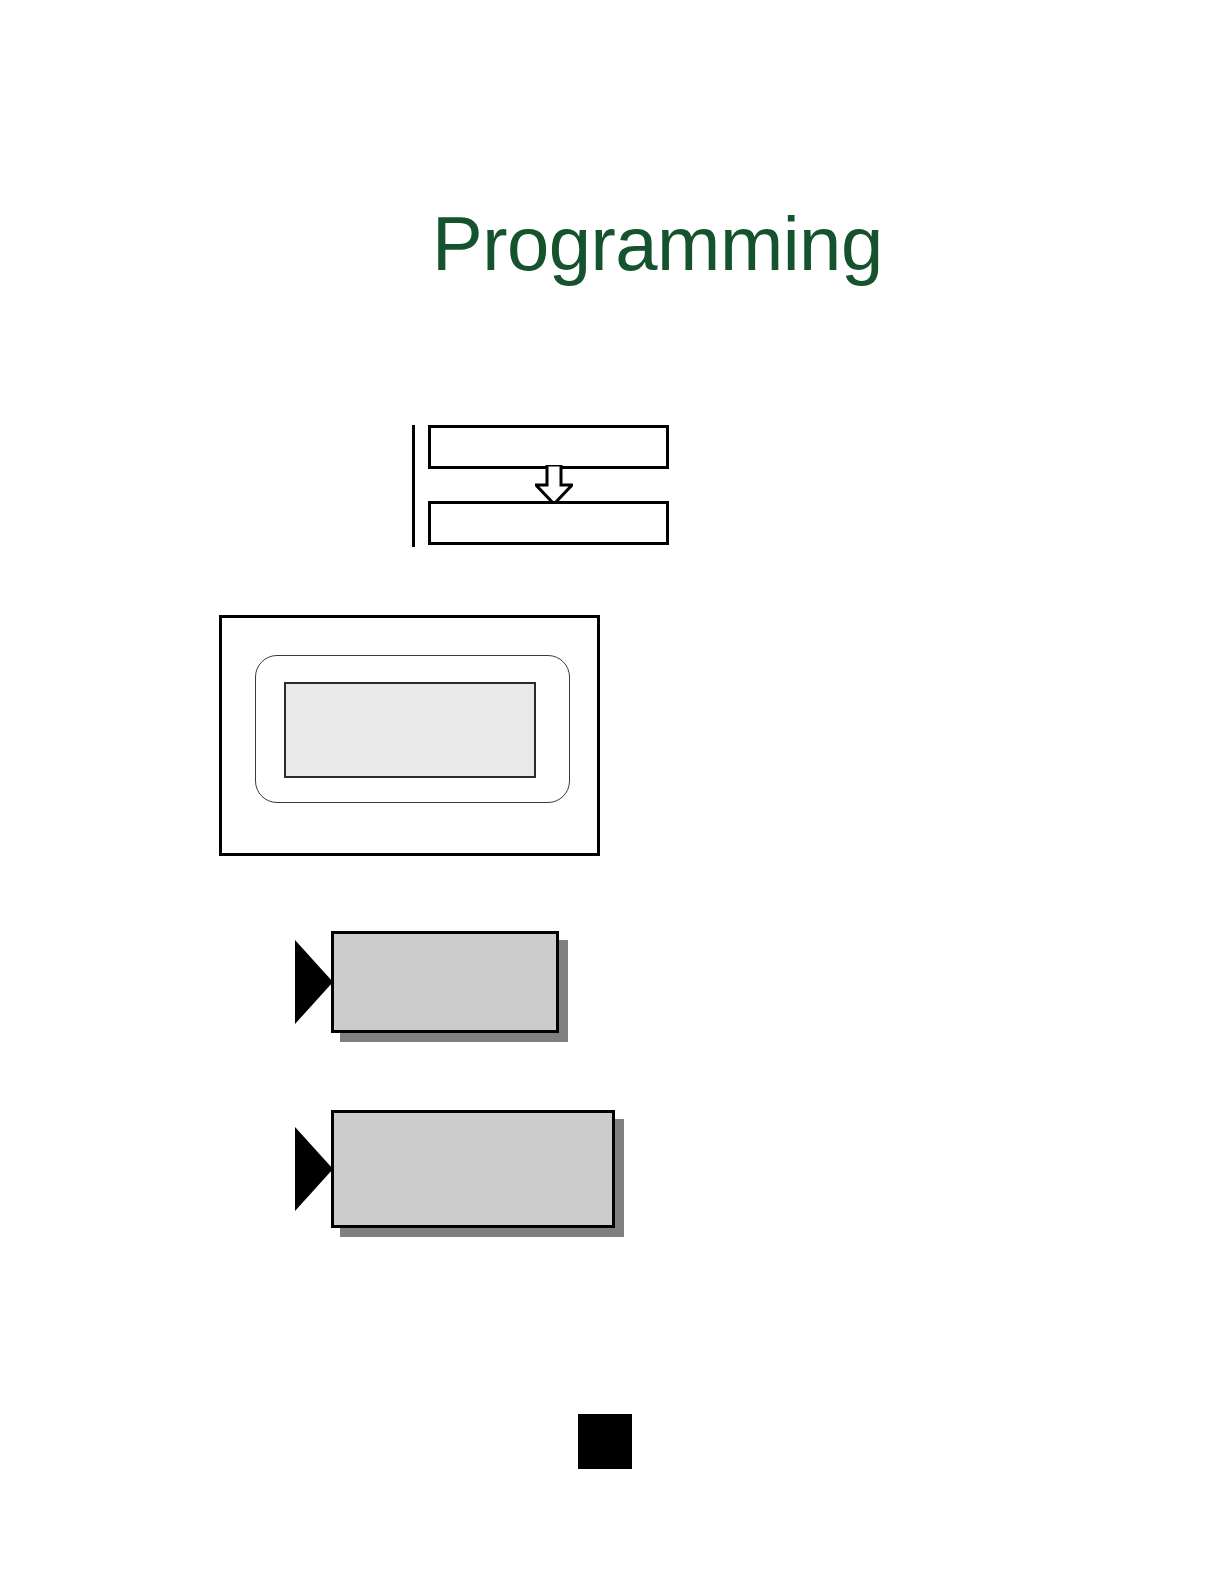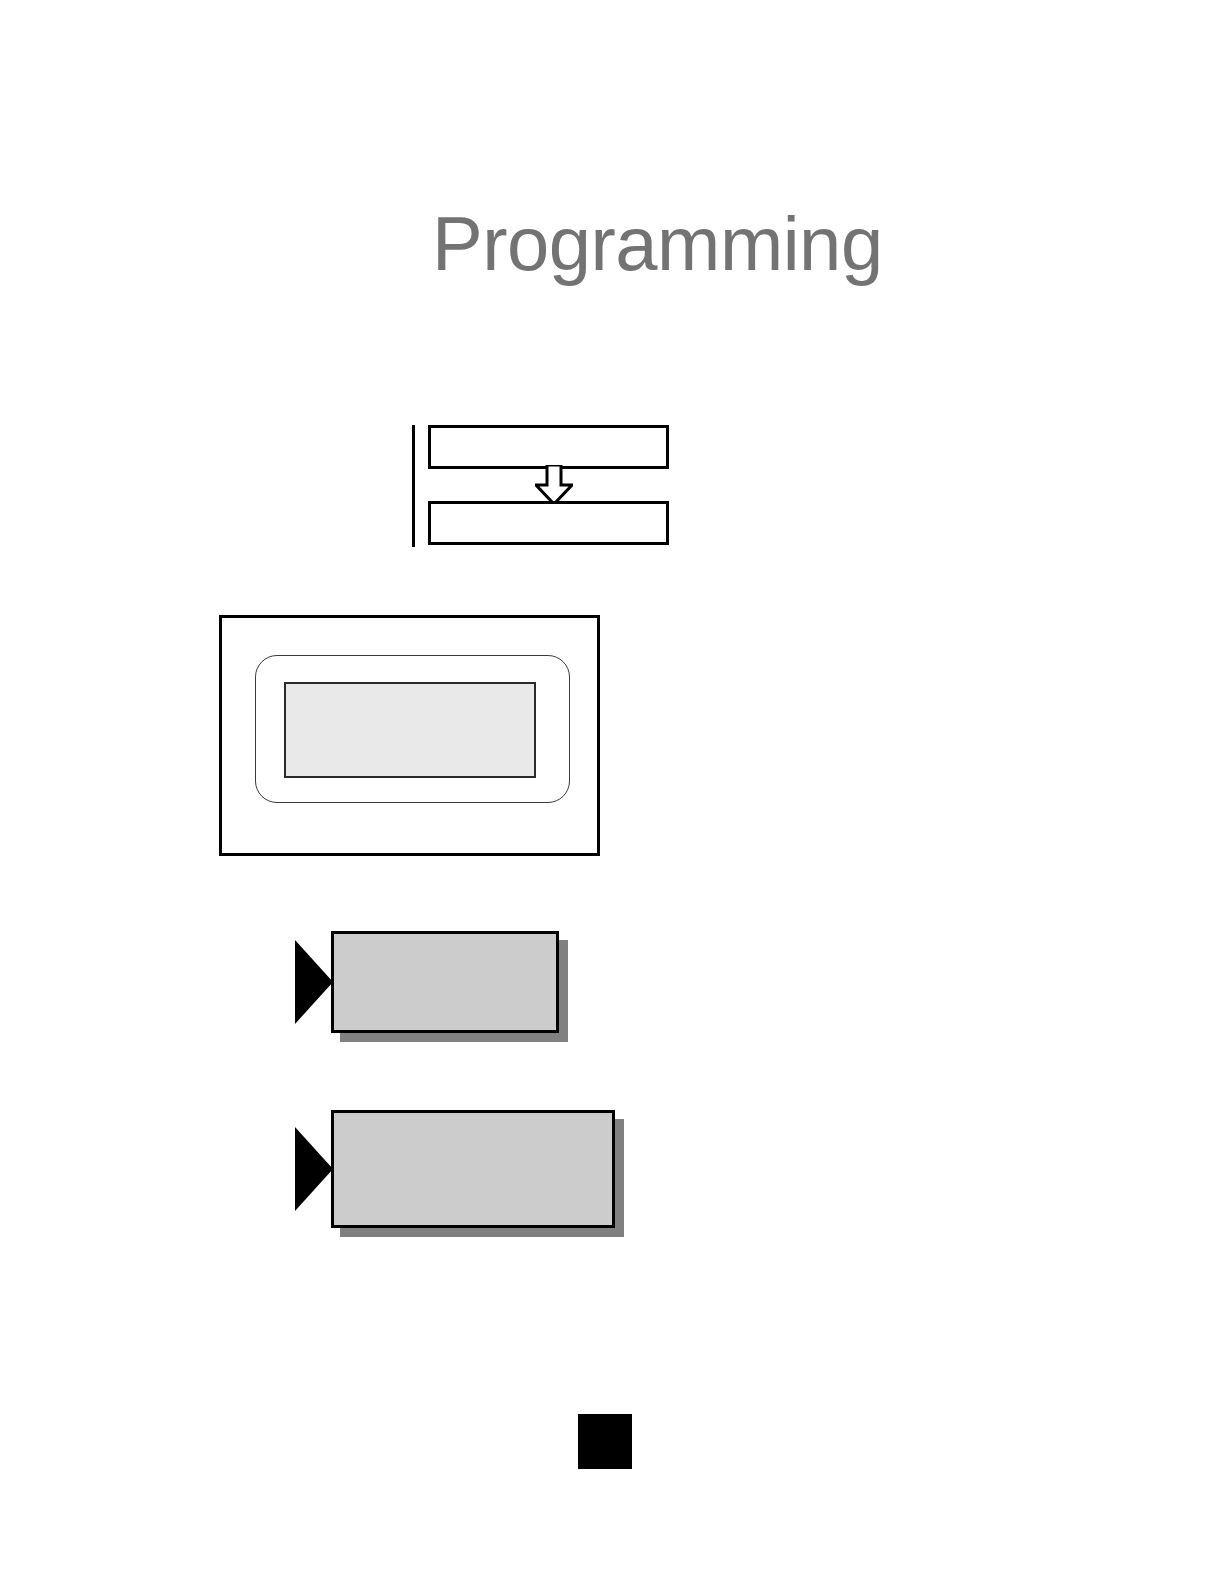--- a/index.html
+++ b/index.html
@@ -19,21 +19,21 @@
   }
 
   
   #page-title {
     position: absolute;
     left: 432px;
     top: 206px;
     font-size: 76px;
     font-weight: 400;
     line-height: 1;
-    color: #737373;
+    color: #14532d;
     letter-spacing: -0.5px;
     white-space: nowrap;
   }
 
   
   #flow-diagram {
     position: absolute;
     left: 405px;
     top: 420px;
     width: 280px;

